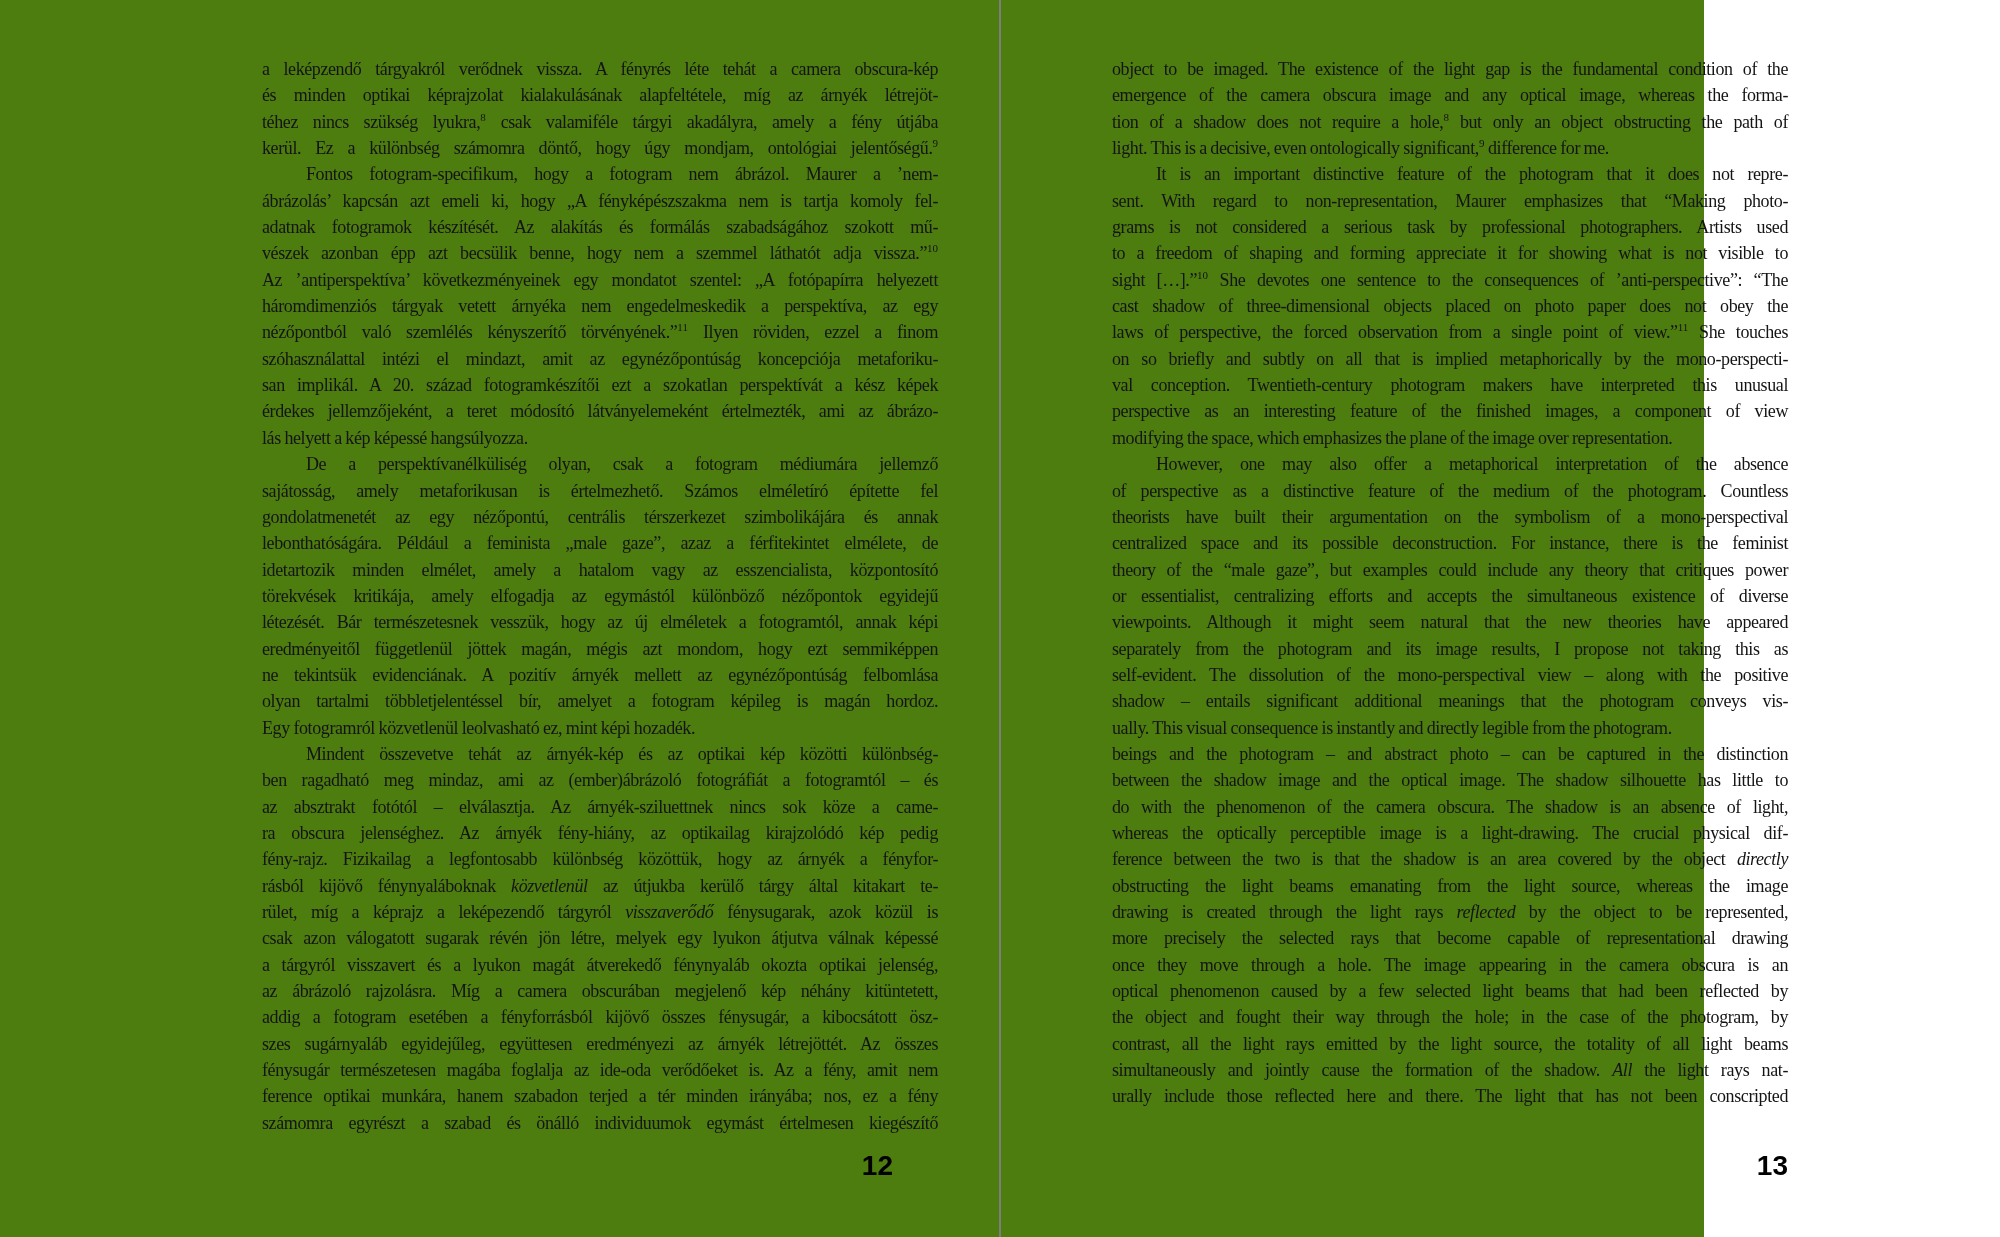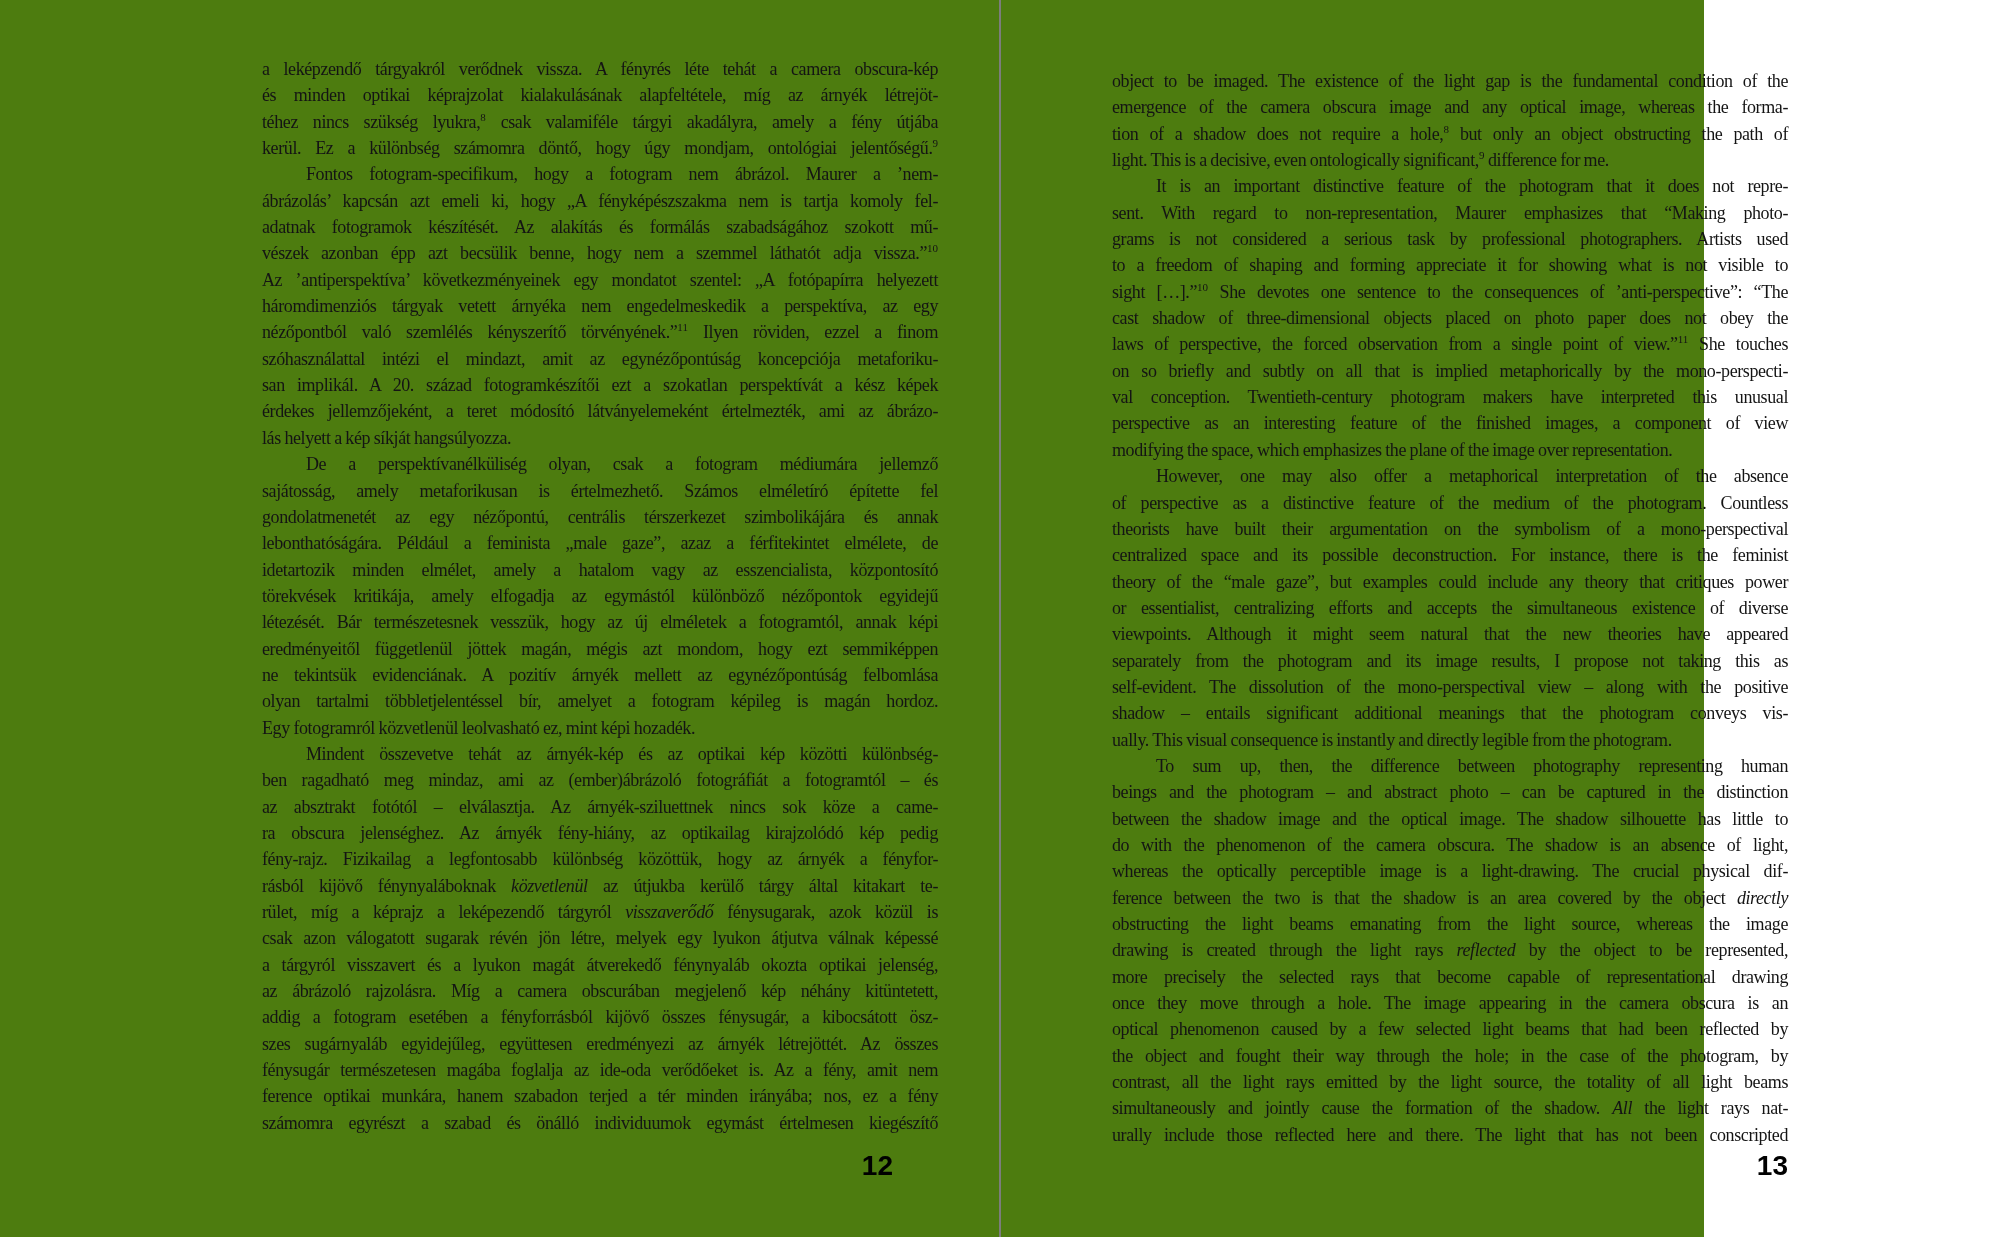--- a/index.html
+++ b/index.html
@@ -22,21 +22,21 @@
     top: 56px;
     width: 676px;
     font-family: "Liberation Serif", "DejaVu Serif", serif;
     font-size: 18px;
     line-height: 26.35px;
     letter-spacing: -0.4px;
     word-spacing: -0.5px;
     color: #141414;
   }
   .col.left  { left: 262px; }
-  .col.right { left: 1112px; margin-top: 12px; }
+  .col.right { left: 1112px; }
 
   .line {
     text-align: justify;
     text-align-last: justify;
     white-space: normal;
     height: 26.35px;
     overflow: visible;
   }
   .line.pend { text-align-last: left; }
   .line.ind  { text-indent: 44px; }
@@ -74,21 +74,21 @@
       <div class="line ind">Fontos fotogram-specifikum, hogy a fotogram nem ábrázol. Maurer a ’nem-</div>
       <div class="line">ábrázolás’ kapcsán azt emeli ki, hogy „A fényképészszakma nem is tartja komoly fel-</div>
       <div class="line">adatnak fotogramok készítését. Az alakítás és formálás szabadságához szokott mű-</div>
       <div class="line">vészek azonban épp azt becsülik benne, hogy nem a szemmel láthatót adja vissza.”<span class="sp">10</span></div>
       <div class="line">Az ’antiperspektíva’ következményeinek egy mondatot szentel: „A fotópapírra helyezett</div>
       <div class="line">háromdimenziós tárgyak vetett árnyéka nem engedelmeskedik a perspektíva, az egy</div>
       <div class="line">nézőpontból való szemlélés kényszerítő törvényének.”<span class="sp">11</span> Ilyen röviden, ezzel a finom</div>
       <div class="line">szóhasználattal intézi el mindazt, amit az egynézőpontúság koncepciója metaforiku-</div>
       <div class="line">san implikál. A 20. század fotogramkészítői ezt a szokatlan perspektívát a kész képek</div>
       <div class="line">érdekes jellemzőjeként, a teret módosító látványelemeként értelmezték, ami az ábrázo-</div>
-      <div class="line pend">lás helyett a kép síkját hangsúlyozza.</div>
+      <div class="line pend">lás helyett a kép képessé hangsúlyozza.</div>
       <div class="line ind">De a perspektívanélküliség olyan, csak a fotogram médiumára jellemző</div>
       <div class="line">sajátosság, amely metaforikusan is értelmezhető. Számos elméletíró építette fel</div>
       <div class="line">gondolatmenetét az egy nézőpontú, centrális térszerkezet szimbolikájára és annak</div>
       <div class="line">lebonthatóságára. Például a feminista „male gaze”, azaz a férfitekintet elmélete, de</div>
       <div class="line">idetartozik minden elmélet, amely a hatalom vagy az esszencialista, központosító</div>
       <div class="line">törekvések kritikája, amely elfogadja az egymástól különböző nézőpontok egyidejű</div>
       <div class="line">létezését. Bár természetesnek vesszük, hogy az új elméletek a fotogramtól, annak képi</div>
       <div class="line">eredményeitől függetlenül jöttek magán, mégis azt mondom, hogy ezt semmiképpen</div>
       <div class="line">ne tekintsük evidenciának. A pozitív árnyék mellett az egynézőpontúság felbomlása</div>
       <div class="line">olyan tartalmi többletjelentéssel bír, amelyet a fotogram képileg is magán hordoz.</div>
@@ -130,21 +130,20 @@
       <div class="line">of perspective as a distinctive feature of the medium of the photogram. Countless</div>
       <div class="line">theorists have built their argumentation on the symbolism of a mono-perspectival</div>
       <div class="line">centralized space and its possible deconstruction. For instance, there is the feminist</div>
       <div class="line">theory of the “male gaze”, but examples could include any theory that critiques power</div>
       <div class="line">or essentialist, centralizing efforts and accepts the simultaneous existence of diverse</div>
       <div class="line">viewpoints. Although it might seem natural that the new theories have appeared</div>
       <div class="line">separately from the photogram and its image results, I propose not taking this as</div>
       <div class="line">self-evident. The dissolution of the mono-perspectival view – along with the positive</div>
       <div class="line">shadow – entails significant additional meanings that the photogram conveys vis-</div>
       <div class="line pend">ually. This visual consequence is instantly and directly legible from the photogram.</div>
-      <div class="line ind">To sum up, then, the difference between photography representing human</div>
       <div class="line">beings and the photogram – and abstract photo – can be captured in the distinction</div>
       <div class="line">between the shadow image and the optical image. The shadow silhouette has little to</div>
       <div class="line">do with the phenomenon of the camera obscura. The shadow is an absence of light,</div>
       <div class="line">whereas the optically perceptible image is a light-drawing. The crucial physical dif-</div>
       <div class="line">ference between the two is that the shadow is an area covered by the object <i>directly</i></div>
       <div class="line">obstructing the light beams emanating from the light source, whereas the image</div>
       <div class="line">drawing is created through the light rays <i>reflected</i> by the object to be represented,</div>
       <div class="line">more precisely the selected rays that become capable of representational drawing</div>
       <div class="line">once they move through a hole. The image appearing in the camera obscura is an</div>
       <div class="line">optical phenomenon caused by a few selected light beams that had been reflected by</div>

